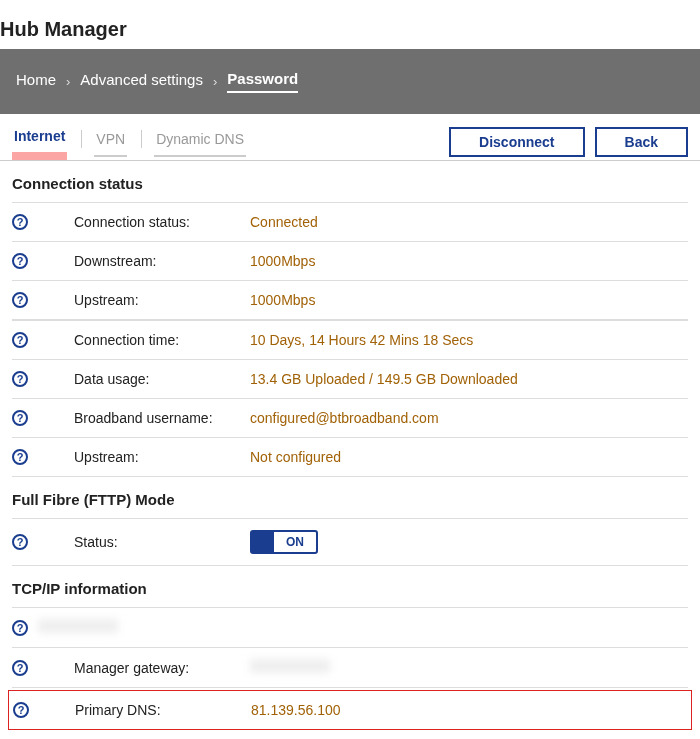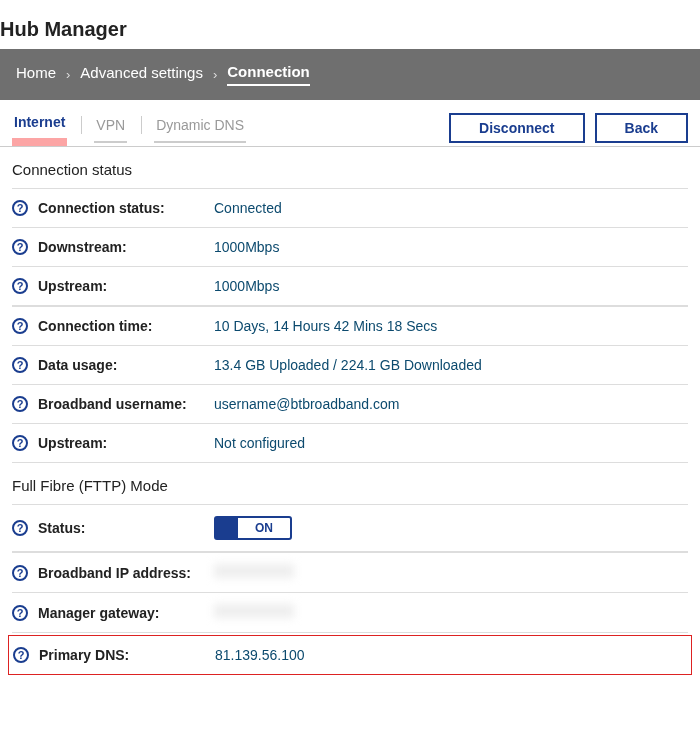--- a/index.html
+++ b/index.html
@@ -1,54 +1,54 @@
 <!DOCTYPE html>
 <html><head>
 <meta charset="utf-8">
 <style>
   * { box-sizing: border-box; margin: 0; padding: 0; font-family: Arial, Helvetica, sans-serif; }
   body { background: #fff; width: 700px; }
   .header-bar { text-align: left; padding: 18px 18px 8px 0; font-size: 20px; font-weight: 600; color: #222; }
   .breadcrumb { background: #6f6f6f; color: #fff; display: flex; align-items: center; padding: 10px 14px; font-size: 15px; }
-  .breadcrumb .crumb { margin: 4px 2px; padding-bottom: 4px;}
+  .breadcrumb .crumb { margin: 11px 2px; padding-bottom: 4px;}
   .breadcrumb .active { border-bottom: 2px solid #fff; font-weight: 600; }
   .breadcrumb .sep { margin: 0 8px; font-size: 13px; color: #ddd; }
   .tabs-row { display: flex; align-items: center; justify-content: space-between; padding: 10px 12px 0 12px; border-bottom: 1px solid #ccc; }
   .tabs { display: flex; align-items: center; }
   .tab { font-size: 14px; padding: 4px 2px 8px 2px; margin-right: 14px; color: #333; }
   .tab.active { color: #1a3d8f; font-weight: 600; border-bottom: 8px solid #fca5a5; }
   .tab.inactive { color: #999; border-bottom: 2px solid #ccc; }
   .tab-divider { width: 1px; height: 18px; background: #ccc; margin: 0 12px 6px 0; }
   .buttons { display: flex; gap: 10px; }
   .btn { border: 2px solid #1a3d8f; background: #fff; color: #1a3d8f; font-weight: 700; font-size: 14px; padding: 5px 28px; cursor: pointer; }
   .content { padding: 0 12px; }
-  .section-title { font-size: 15px; font-weight: 400; color: #222; padding: 14px 0 10px 0; }
+  .section-title { font-size: 15px; font-weight: 700; color: #222; padding: 14px 0 10px 0; }
   .row { display: flex; align-items: center; padding: 11px 0; border-top: 1px solid #ddd; font-size: 14px; }
   .section-end { border-bottom: 1px solid #ddd; }
   .help-icon { width: 16px; height: 16px; border: 2px solid #1a3d8f; border-radius: 50%; color: #1a3d8f; font-size: 11px; font-weight: 700; display: inline-flex; align-items: center; justify-content: center; margin-right: 10px; flex-shrink: 0; }
-  .label { width: 176px; font-weight: 700; color: #222; flex-shrink: 0; }
-  .value { color: #0c4a6e; }
-  .toggle { width: 78px; height: 24px; border: 2px solid #1a3d8f; border-radius: 3px; display: flex; align-items: center; background: #fff; position: relative; }
+  .label { width: 176px; font-weight: 400; color: #222; flex-shrink: 0; margin-left: 36px; }
+  .value { color: #a16207; }
+  .toggle { width: 68px; height: 24px; border: 2px solid #1a3d8f; border-radius: 3px; display: flex; align-items: center; background: #fff; position: relative; }
   .toggle-knob { width: 22px; height: 100%; background: #1a3d8f; }
   .toggle-label { flex: 1; text-align: center; font-size: 12px; font-weight: 700; color: #1a3d8f; }
   .redbox { border: 1px solid #d22; margin: 2px -4px; padding-left: 4px; }
   .redbox .row { border-top: none; }
   .blur { filter: blur(4px); background: #eee; color: #eee; width: 80px; height: 14px; display: inline-block; }
 </style>
 </head>
 <body>
 
 <div class="header-bar">Hub Manager</div>
 
 <div class="breadcrumb">
   <span class="crumb">Home</span>
   <span class="sep">›</span>
   <span class="crumb">Advanced settings</span>
   <span class="sep">›</span>
-  <span class="crumb active">Connection</span>
+  <span class="crumb active">Password</span>
 </div>
 
 <div class="tabs-row">
   <div class="tabs">
     <span class="tab active">Internet</span>
     <span class="tab-divider"></span>
     <span class="tab inactive">VPN</span>
     <span class="tab-divider"></span>
     <span class="tab inactive">Dynamic DNS</span>
   </div>
@@ -78,46 +78,46 @@
   </div>
 
   <div class="row">
     <span class="help-icon">?</span>
     <span class="label">Connection time:</span>
     <span class="value">10 Days, 14 Hours 42 Mins 18 Secs</span>
   </div>
   <div class="row">
     <span class="help-icon">?</span>
     <span class="label">Data usage:</span>
-    <span class="value">13.4 GB Uploaded / 224.1 GB Downloaded</span>
+    <span class="value">13.4 GB Uploaded / 149.5 GB Downloaded</span>
   </div>
   <div class="row">
     <span class="help-icon">?</span>
     <span class="label">Broadband username:</span>
-    <span class="value">username@btbroadband.com</span>
+    <span class="value">configured@btbroadband.com</span>
   </div>
   <div class="row section-end">
     <span class="help-icon">?</span>
     <span class="label">Upstream:</span>
     <span class="value">Not configured</span>
   </div>
 
   <div class="section-title">Full Fibre (FTTP) Mode</div>
   <div class="row section-end">
     <span class="help-icon">?</span>
     <span class="label">Status:</span>
     <span class="toggle">
       <span class="toggle-knob"></span>
       <span class="toggle-label">ON</span>
     </span>
   </div>
 
+  <div class="section-title">TCP/IP information</div>
   <div class="row">
     <span class="help-icon">?</span>
-    <span class="label">Broadband IP address:</span>
     <span class="value"><span class="blur"></span></span>
   </div>
   <div class="row section-end">
     <span class="help-icon">?</span>
     <span class="label">Manager gateway:</span>
     <span class="value"><span class="blur"></span></span>
   </div>
   <div class="redbox">
     <div class="row">
       <span class="help-icon">?</span>

